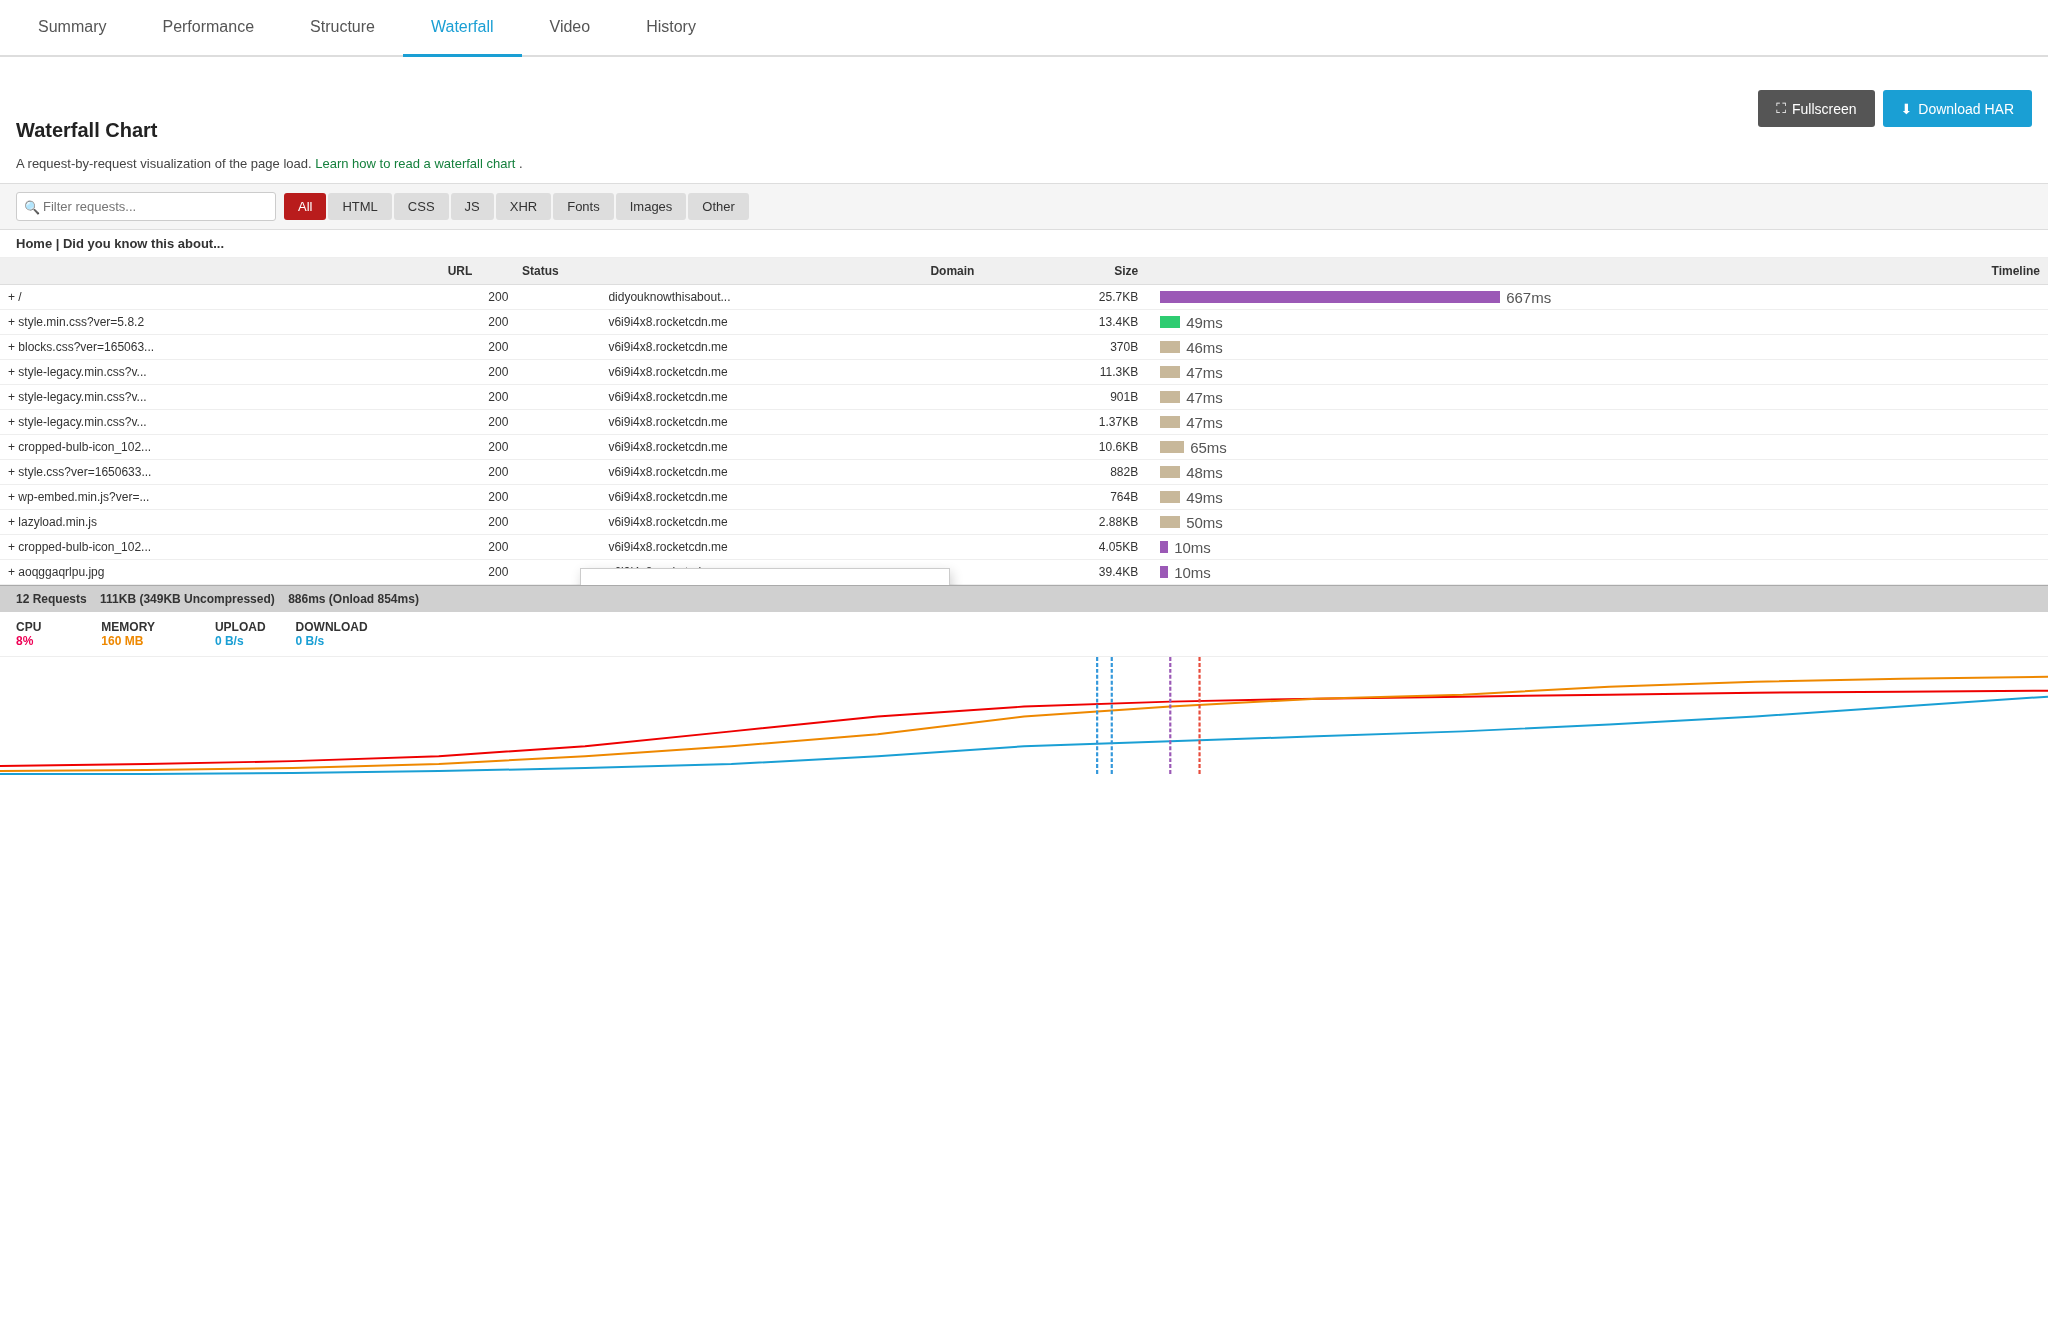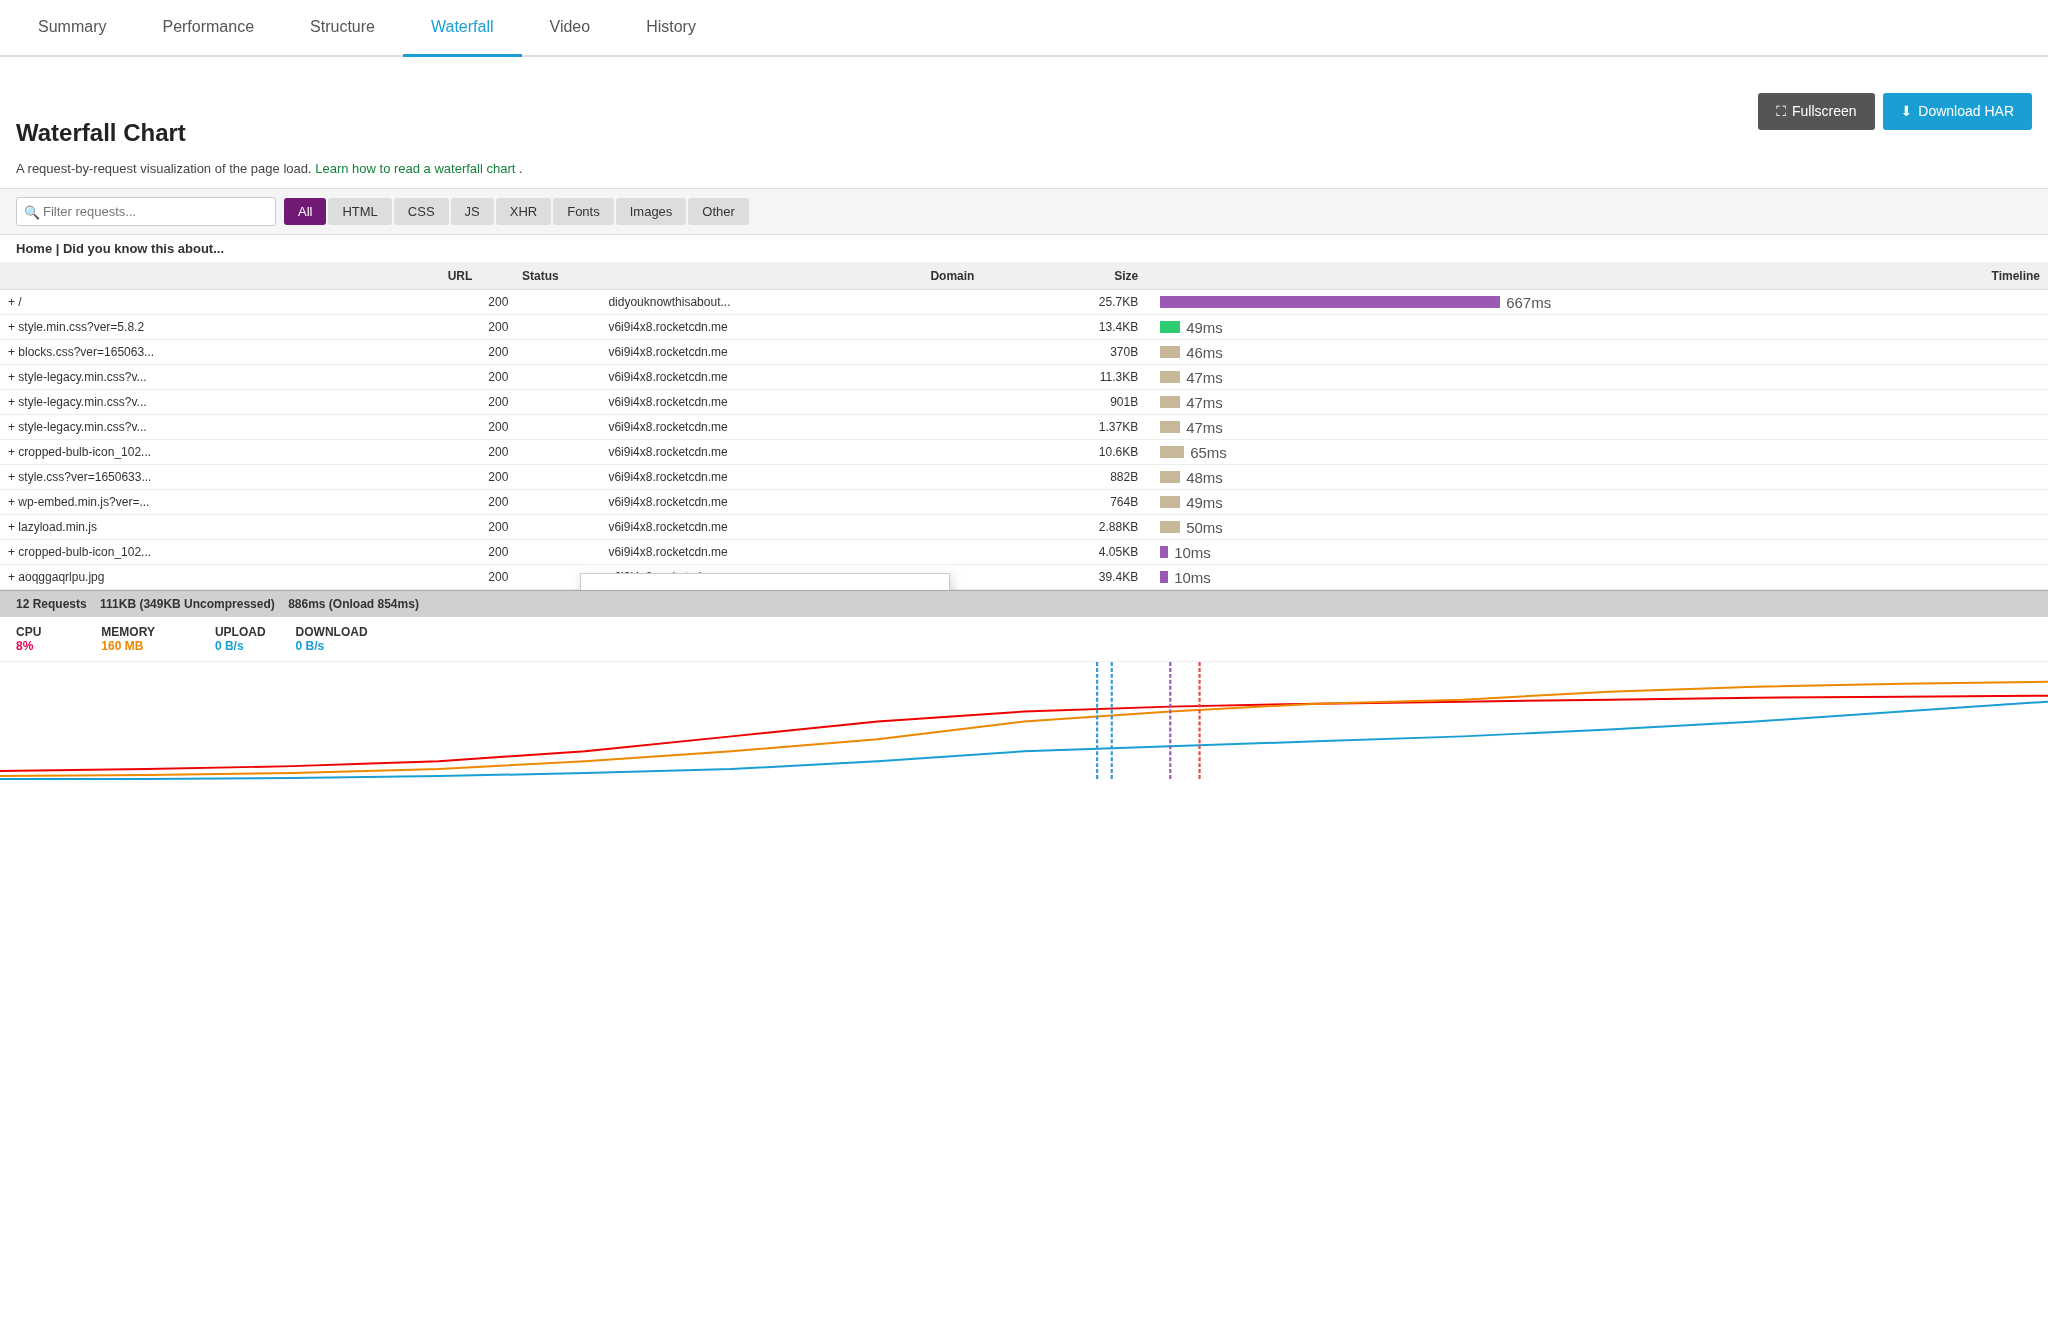--- a/index.html
+++ b/index.html
@@ -25,21 +25,21 @@
       border-bottom: 3px solid #1a9fd4;
     }
 
     
     .page-header {
       display: flex;
       align-items: center;
       justify-content: space-between;
       padding: 18px 16px 10px 16px;
     }
-    .page-title { font-size: 24px; font-weight: bold; color: #222; margin-top: 44px; }
+    .page-title { font-size: 20px; font-weight: bold; color: #222; margin-top: 44px; }
     .header-buttons { display: flex; gap: 8px; }
     .btn-fullscreen {
       background: #555;
       color: #fff;
       border: none;
       padding: 10px 18px;
       font-size: 14px;
       cursor: pointer;
       display: flex;
       align-items: center;
@@ -100,21 +100,21 @@
     .filter-btns { display: flex; gap: 2px; }
     .filter-btn {
       padding: 6px 14px;
       border: none;
       cursor: pointer;
       font-size: 13px;
       border-radius: 3px;
       background: #ddd;
       color: #333;
     }
-    .filter-btn.active { background: #701a75; color: #fff; }
+    .filter-btn.active { background: #b91c1c; color: #fff; }
 
     
     .waterfall-container {
       position: relative;
       overflow: hidden;
     }
 
     
     .breadcrumb-row {
       padding: 6px 16px;

